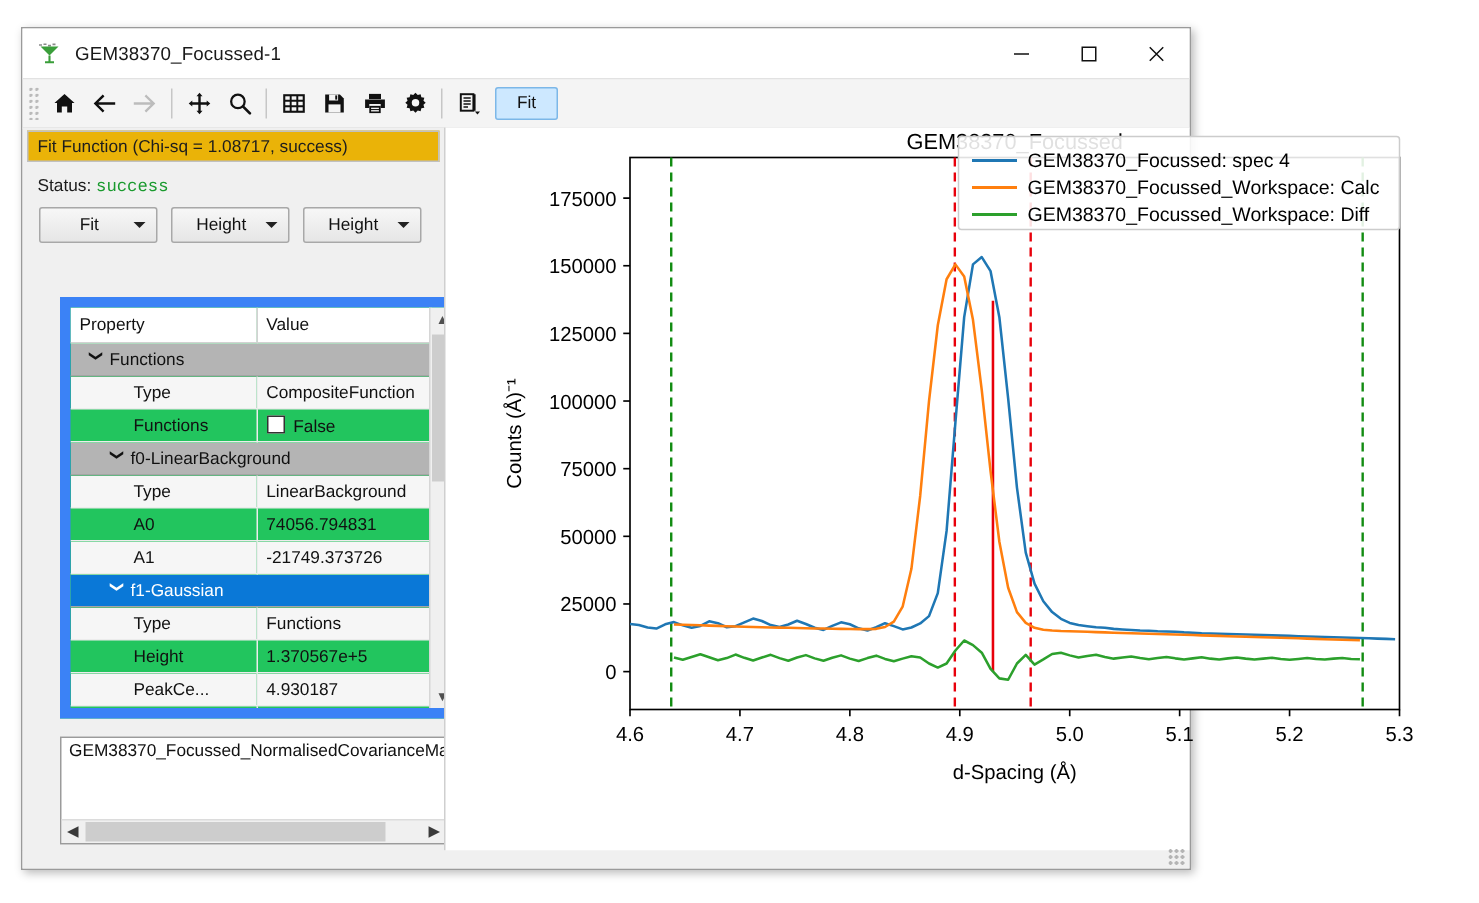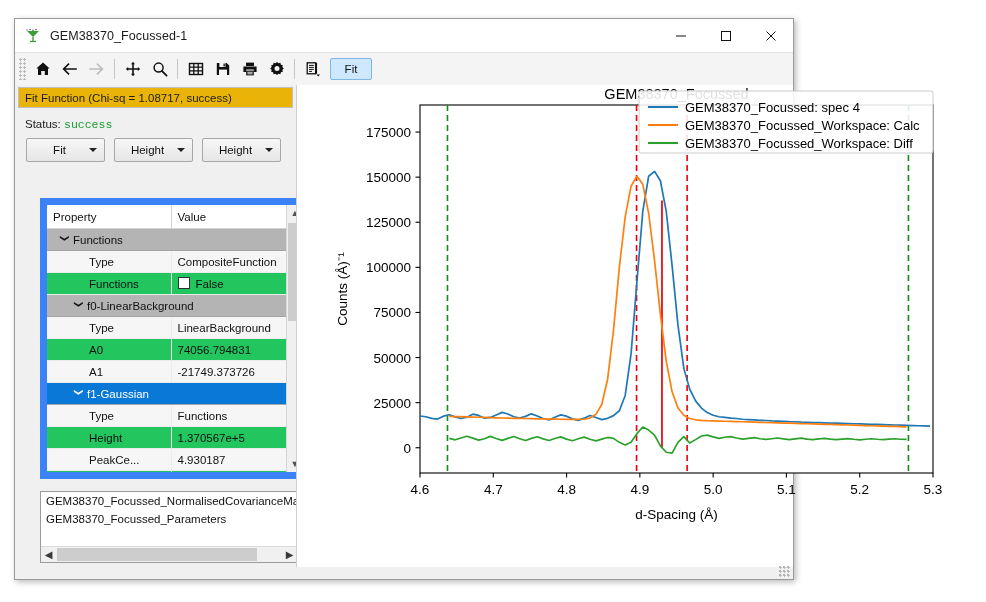--- a/index.html
+++ b/index.html
@@ -297,21 +297,20 @@
           <div class="arrow">▲</div>
           <div class="thumb"></div>
           <div class="arrow bot">▼</div>
         </div>
       </div>
 
       <div class="ws-label">Workspaces</div>
       <div class="ws-box">
         <div id="ws-items">
             <div class="ws-item">GEM38370_Focussed_NormalisedCovarianceMa</div>
-            <div class="ws-item">GEM38370_Focussed_Parameters</div>
           </div>
         <div class="hscroll">
           <div class="arrow l">◀</div>
           <div class="thumb"></div>
           <div class="arrow r">▶</div>
         </div>
       </div>
     </div>
 
     <div class="right-pane">

